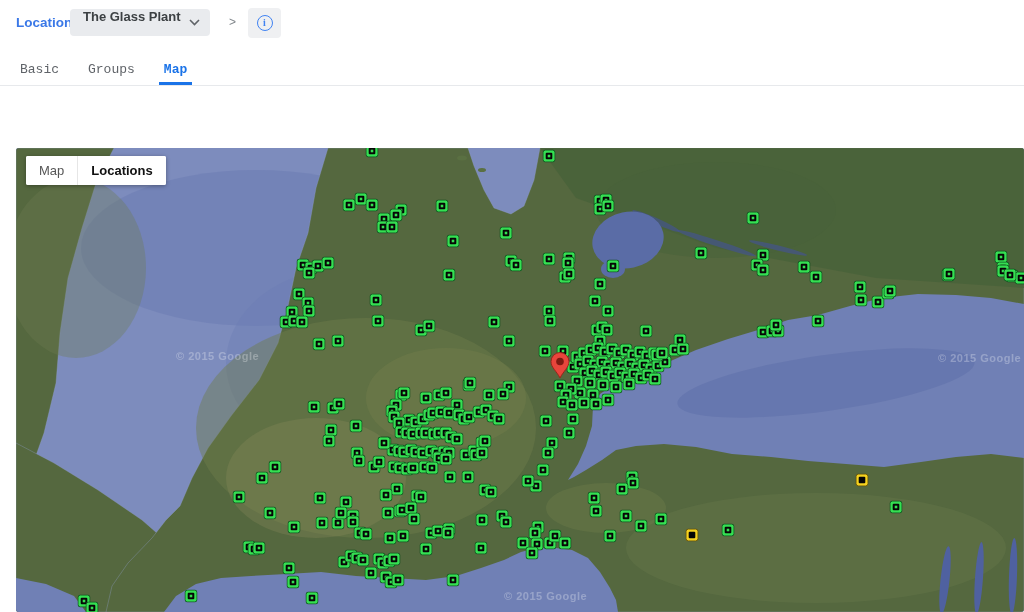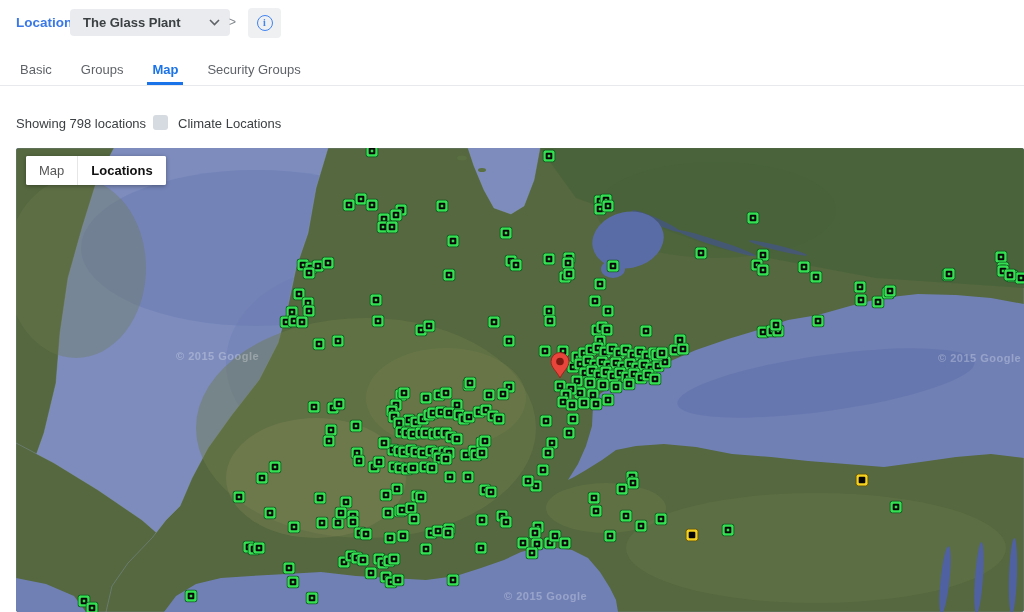--- a/index.html
+++ b/index.html
@@ -2,34 +2,34 @@
 <html><head>
 <meta charset="utf-8">
 <style>
   html,body{margin:0;padding:0;background:#fff;}
   .app{position:relative;width:1024px;height:612px;overflow:hidden;background:#fff;
        font-family:"Liberation Sans",sans-serif;color:#3c4043;}
   
   .topbar{position:absolute;top:0;left:0;right:0;height:48px;}
   .crumb-link{position:absolute;left:16px;top:15px;font-size:13.5px;font-weight:bold;
        color:#3a78e7;text-decoration:none;cursor:pointer;}
-  .dropdown{position:absolute;left:70px;top:9px;width:160px;height:27px;background:#e9ebee;
-       border-radius:4px;display:flex;align-items:center;cursor:pointer;}
+  .dropdown{position:absolute;left:70px;top:9px;width:140px;height:27px;background:#e9ebee;
+       border-radius:4px;display:flex;cursor:pointer;}
   .dropdown .val{flex:1;padding-left:13px;font-size:13px;font-weight:bold;color:#3c4043;}
   .dropdown .chev{margin-right:10px;display:flex;align-items:center;}
   .crumb-sep{position:absolute;left:229px;top:15px;font-size:12px;color:#80868b;}
   .info-btn{position:absolute;left:248px;top:8px;width:33px;height:30px;background:#eff0f2;
        border:none;border-radius:4px;display:flex;align-items:center;justify-content:center;cursor:pointer;}
   .info-icon{width:14px;height:14px;border:1.5px solid #4083f2;border-radius:50%;
        color:#4083f2;font-size:10px;font-weight:bold;line-height:14px;text-align:center;
        font-family:"Liberation Serif",serif;}
   
   .tabs{position:absolute;top:55px;left:0;right:0;height:31px;border-bottom:1px solid #e7e9ec;
        display:flex;padding-left:15px;gap:19px;box-sizing:border-box;}
-  .tab{font-size:13px;color:#5f6368;padding:7px 5px 6px;border-bottom:3px solid transparent;cursor:pointer;}
+  .tab{font-size:13px;color:#5f6368;padding:7px 5px 6px;border-bottom:3px solid transparent;cursor:pointer;font-family:Liberation Mono, monospace;}
   .tab.active{color:#1a73e8;font-weight:bold;border-bottom-color:#1a73e8;}
   
   .filter-row{position:absolute;top:108px;left:0;right:0;height:32px;}
   .count-label{position:absolute;left:16px;top:8px;font-size:13px;color:#3c4043;}
   .checkbox{position:absolute;left:153px;top:7px;width:15px;height:15px;background:#d6dbe1;
        border-radius:3px;cursor:pointer;}
   .cb-label{position:absolute;left:178px;top:8px;font-size:13px;color:#3c4043;}
   
   .map{position:absolute;left:16px;top:148px;width:1008px;height:464px;overflow:hidden;
        border-radius:3px;background:#7d8cbd;cursor:grab;}
@@ -60,28 +60,22 @@
     <span class="crumb-sep">&gt;</span>
     <button class="info-btn">
       <span class="info-icon">i</span>
     </button>
   </div>
 
   <div class="tabs">
     <span class="tab">Basic</span>
     <span class="tab">Groups</span>
     <span class="tab active">Map</span>
-    <span class="tab">Security Groups</span>
   </div>
 
-  <div class="filter-row">
-    <span class="count-label">Showing 798 locations</span>
-    <span class="checkbox"></span>
-    <span class="cb-label">Climate Locations</span>
-  </div>
 
   <div class="map">
 
     <svg class="layer" viewBox="0 0 1008 464" preserveAspectRatio="none">
       <rect width="1008" height="464" fill="#7d8cbd"></rect>
       <ellipse cx="240" cy="100" rx="175" ry="78" fill="#6c7cb3" opacity="0.55"></ellipse>
       <ellipse cx="330" cy="215" rx="120" ry="95" fill="#6c7cb3" opacity="0.4"></ellipse>
 
       <polygon points="0,0 98,0 80,35 66,80 52,130 44,185 40,235 28,285 12,330 0,348" fill="#55683f" stroke="#93a0cc" stroke-width="1" stroke-opacity="0.35"></polygon>
 

